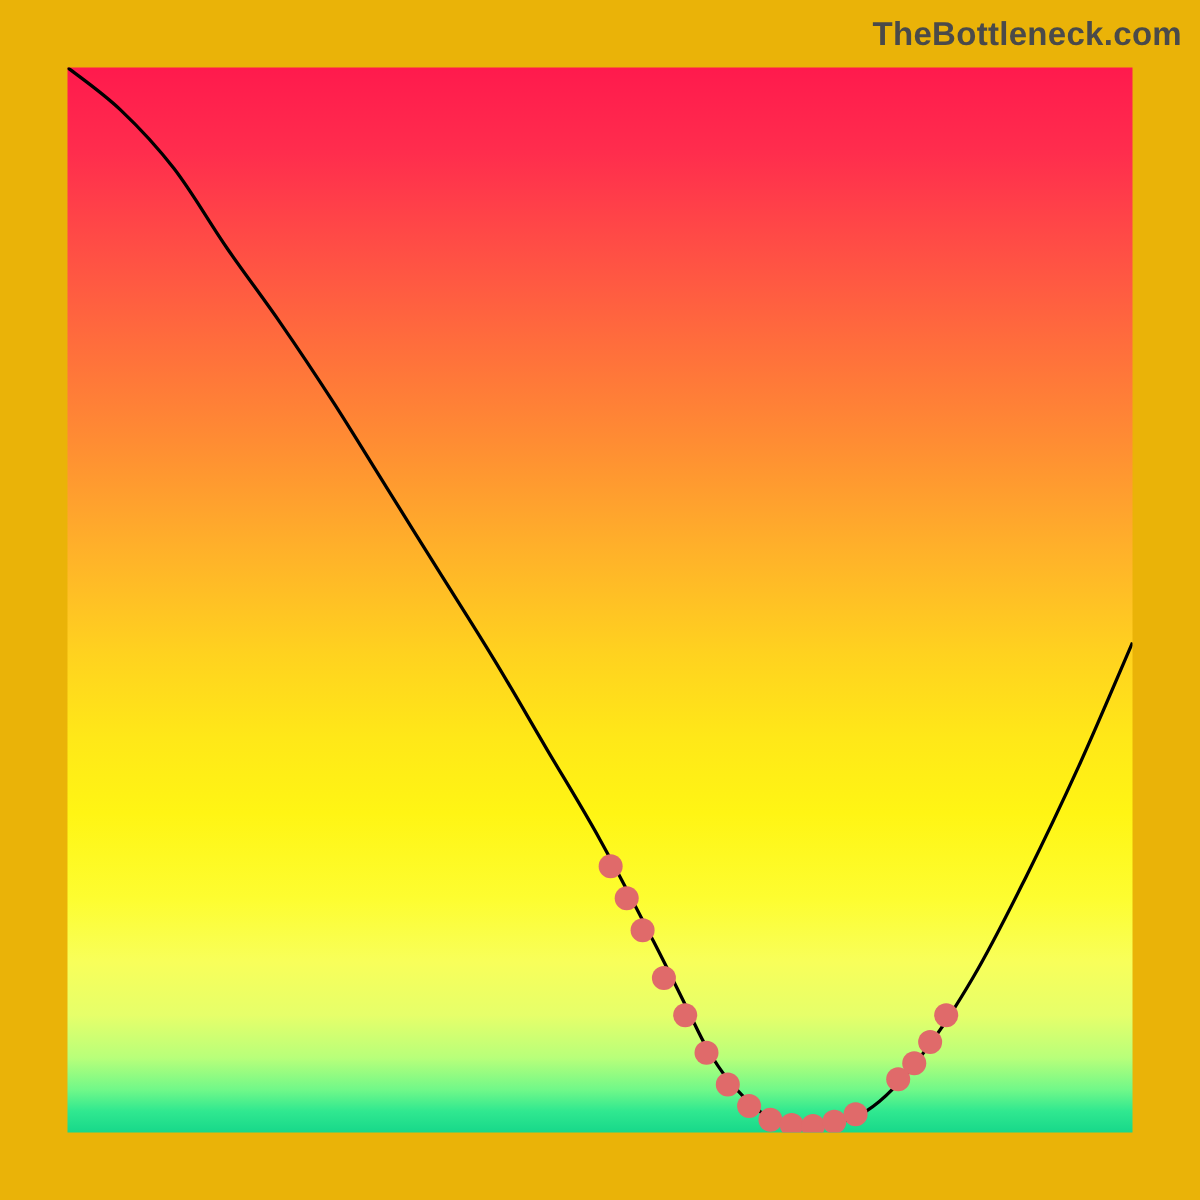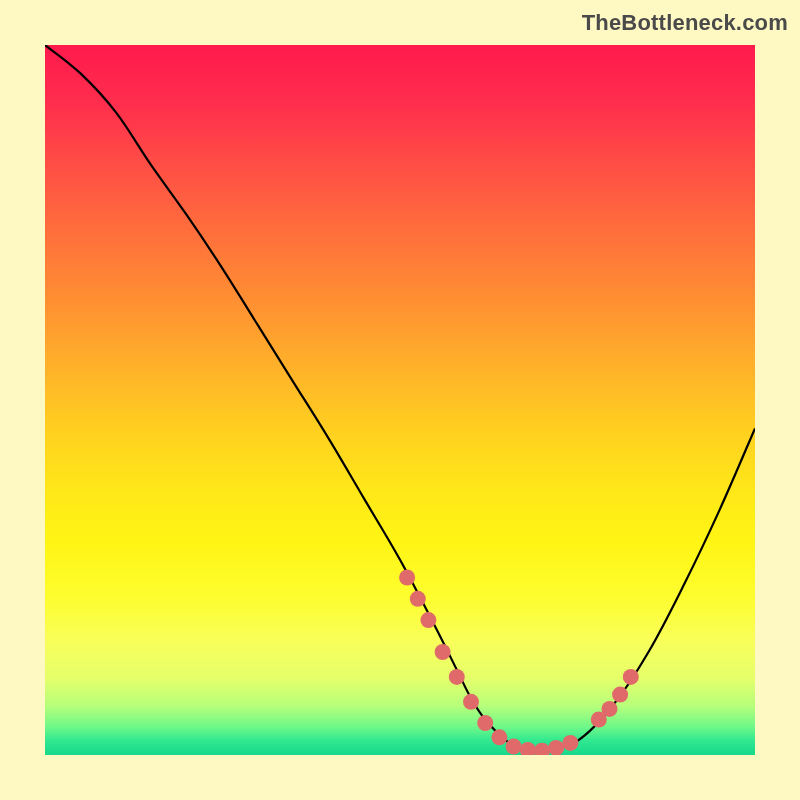--- a/index.html
+++ b/index.html
@@ -9,21 +9,21 @@
     height: 800px;
     background: #000;
     overflow: hidden;
   }
   .frame {
     position: absolute;
     left: 0;
     top: 0;
     width: 800px;
     height: 800px;
-    background: #fef9c3;
+    background: #eab308;
   }
   .plot-area {
     position: absolute;
     left: 45px;
     top: 45px;
     width: 710px;
     height: 710px;
     background: linear-gradient(to bottom,
       #ff1a4d 0%,
       #ff2d4d 8%,

